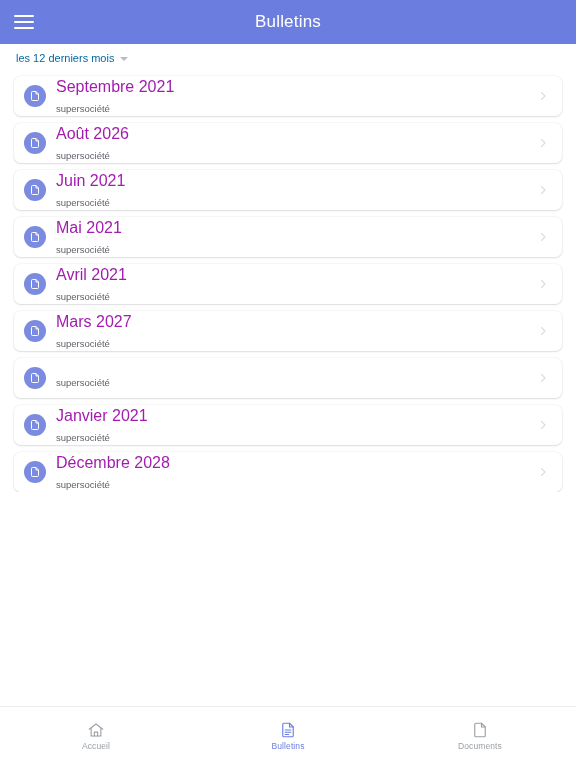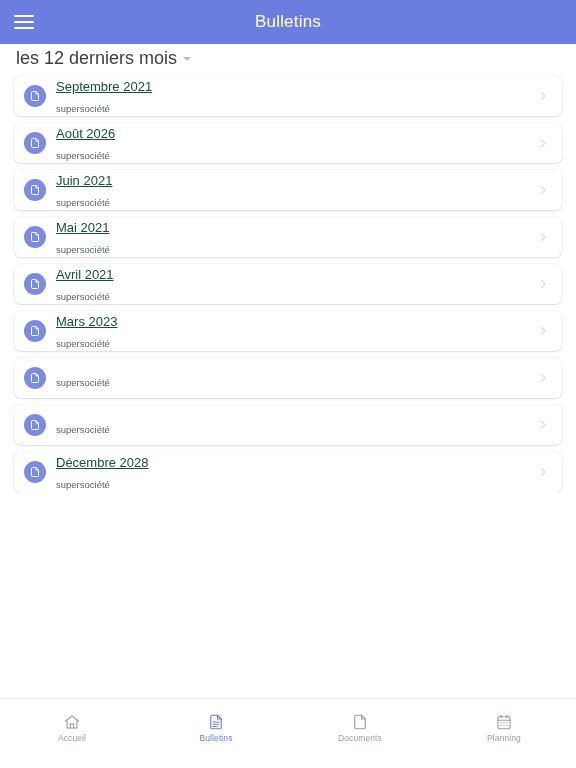--- a/index.html
+++ b/index.html
@@ -66,22 +66,22 @@
     flex: none;
   }
   .filter-select {
     display: inline-flex;
     align-items: center;
     gap: 6px;
     cursor: pointer;
     padding: 2px 2px;
   }
   .filter-label {
-    font-size: 18px;
-    color: #404040;
+    font-size: 11px;
+    color: #0369a1;
   }
   .caret {
     width: 0; height: 0;
     border-left: 4px solid transparent;
     border-right: 4px solid transparent;
     border-top: 4px solid #b8bcc4;
     display: inline-block;
     position: relative;
     top: 1px;
   }
@@ -124,25 +124,24 @@
 
   .card-text {
     display: flex;
     flex-direction: column;
     justify-content: center;
     flex: 1 1 auto;
     min-width: 0;
     gap: 1px;
   }
   .card-title {
-    font-size: 13px;
-    color: #14532d;
+    font-size: 16px;
+    color: #a21caf;
     line-height: 15px;
     white-space: nowrap;
-    text-decoration: underline;
   }
   .card-subtitle {
     font-size: 9.5px;
     color: #5f6368;
     line-height: 11px;
     white-space: nowrap;
     margin-top: 8px;
   }
 
   .chevron {
@@ -151,21 +150,21 @@
     height: 14px;
     color: #dadce0;
     display: flex;
     align-items: center;
     justify-content: center;
   }
 
   
   .bottom-nav {
     position: absolute;
-    left: 0; right: 0; bottom: 12px;
+    left: 0; right: 0; bottom: 4px;
     height: 58px;
     background: #ffffff;
     border-top: 1px solid #ededf0;
     display: flex;
     align-items: stretch;
   }
   .nav-item {
     flex: 1 1 0;
     display: flex;
     flex-direction: column;
@@ -294,53 +293,54 @@
       </div>
     </div>
     <div class="card">
       <div class="doc-badge">
         <svg width="12" height="12" viewBox="0 0 24 24" aria-hidden="true">
           <path d="M14 3H7a2 2 0 0 0-2 2v14a2 2 0 0 0 2 2h10a2 2 0 0 0 2-2V8l-5-5z" fill="none" stroke="#ffffff" stroke-width="2" stroke-linejoin="round"></path>
           <path d="M14 3v5h5" fill="none" stroke="#ffffff" stroke-width="2" stroke-linejoin="round"></path>
         </svg>
       </div>
       <div class="card-text">
-        <div class="card-title">Mars 2023</div>
-        <div class="card-subtitle">supersociété</div>
-      </div>
-      <div class="chevron">
-        <svg width="12" height="12" viewBox="0 0 24 24" aria-hidden="true">
-          <path d="M9 5l7 7-7 7" fill="none" stroke="currentColor" stroke-width="2.2" stroke-linecap="round" stroke-linejoin="round"></path>
-        </svg>
-      </div>
-    </div>
-    <div class="card">
-      <div class="doc-badge">
-        <svg width="12" height="12" viewBox="0 0 24 24" aria-hidden="true">
-          <path d="M14 3H7a2 2 0 0 0-2 2v14a2 2 0 0 0 2 2h10a2 2 0 0 0 2-2V8l-5-5z" fill="none" stroke="#ffffff" stroke-width="2" stroke-linejoin="round"></path>
-          <path d="M14 3v5h5" fill="none" stroke="#ffffff" stroke-width="2" stroke-linejoin="round"></path>
-        </svg>
-      </div>
-      <div class="card-text">
-        <div class="card-subtitle">supersociété</div>
-      </div>
-      <div class="chevron">
-        <svg width="12" height="12" viewBox="0 0 24 24" aria-hidden="true">
-          <path d="M9 5l7 7-7 7" fill="none" stroke="currentColor" stroke-width="2.2" stroke-linecap="round" stroke-linejoin="round"></path>
-        </svg>
-      </div>
-    </div>
-    <div class="card">
-      <div class="doc-badge">
-        <svg width="12" height="12" viewBox="0 0 24 24" aria-hidden="true">
-          <path d="M14 3H7a2 2 0 0 0-2 2v14a2 2 0 0 0 2 2h10a2 2 0 0 0 2-2V8l-5-5z" fill="none" stroke="#ffffff" stroke-width="2" stroke-linejoin="round"></path>
-          <path d="M14 3v5h5" fill="none" stroke="#ffffff" stroke-width="2" stroke-linejoin="round"></path>
-        </svg>
-      </div>
-      <div class="card-text">
+        <div class="card-title">Mars 2027</div>
+        <div class="card-subtitle">supersociété</div>
+      </div>
+      <div class="chevron">
+        <svg width="12" height="12" viewBox="0 0 24 24" aria-hidden="true">
+          <path d="M9 5l7 7-7 7" fill="none" stroke="currentColor" stroke-width="2.2" stroke-linecap="round" stroke-linejoin="round"></path>
+        </svg>
+      </div>
+    </div>
+    <div class="card">
+      <div class="doc-badge">
+        <svg width="12" height="12" viewBox="0 0 24 24" aria-hidden="true">
+          <path d="M14 3H7a2 2 0 0 0-2 2v14a2 2 0 0 0 2 2h10a2 2 0 0 0 2-2V8l-5-5z" fill="none" stroke="#ffffff" stroke-width="2" stroke-linejoin="round"></path>
+          <path d="M14 3v5h5" fill="none" stroke="#ffffff" stroke-width="2" stroke-linejoin="round"></path>
+        </svg>
+      </div>
+      <div class="card-text">
+        <div class="card-subtitle">supersociété</div>
+      </div>
+      <div class="chevron">
+        <svg width="12" height="12" viewBox="0 0 24 24" aria-hidden="true">
+          <path d="M9 5l7 7-7 7" fill="none" stroke="currentColor" stroke-width="2.2" stroke-linecap="round" stroke-linejoin="round"></path>
+        </svg>
+      </div>
+    </div>
+    <div class="card">
+      <div class="doc-badge">
+        <svg width="12" height="12" viewBox="0 0 24 24" aria-hidden="true">
+          <path d="M14 3H7a2 2 0 0 0-2 2v14a2 2 0 0 0 2 2h10a2 2 0 0 0 2-2V8l-5-5z" fill="none" stroke="#ffffff" stroke-width="2" stroke-linejoin="round"></path>
+          <path d="M14 3v5h5" fill="none" stroke="#ffffff" stroke-width="2" stroke-linejoin="round"></path>
+        </svg>
+      </div>
+      <div class="card-text">
+        <div class="card-title">Janvier 2021</div>
         <div class="card-subtitle">supersociété</div>
       </div>
       <div class="chevron">
         <svg width="12" height="12" viewBox="0 0 24 24" aria-hidden="true">
           <path d="M9 5l7 7-7 7" fill="none" stroke="currentColor" stroke-width="2.2" stroke-linecap="round" stroke-linejoin="round"></path>
         </svg>
       </div>
     </div>
     <div class="card">
       <div class="doc-badge">
@@ -384,31 +384,13 @@
     </div>
     <div class="nav-item">
       <div class="nav-icon">
         <svg width="18" height="18" viewBox="0 0 24 24">
           <path d="M14 3H6.5A1.5 1.5 0 0 0 5 4.5v15A1.5 1.5 0 0 0 6.5 21h11a1.5 1.5 0 0 0 1.5-1.5V8l-5-5z" fill="none" stroke="currentColor" stroke-width="1.5" stroke-linejoin="round" stroke-linecap="round"></path>
           <path d="M14 3v5h5" fill="none" stroke="currentColor" stroke-width="1.5" stroke-linejoin="round" stroke-linecap="round"></path>
         </svg>
       </div>
       <div class="nav-label">Documents</div>
     </div>
-    <div class="nav-item">
-      <div class="nav-icon">
-        <svg width="18" height="18" viewBox="0 0 24 24">
-          <rect x="4" y="5" width="16" height="16" rx="1.6" fill="none" stroke="currentColor" stroke-width="1.5" stroke-linejoin="round" stroke-linecap="round"></rect>
-          <path d="M4 9.6h16" fill="none" stroke="currentColor" stroke-width="1.5" stroke-linejoin="round" stroke-linecap="round"></path>
-          <path d="M8 3v3.4M16 3v3.4" fill="none" stroke="currentColor" stroke-width="1.5" stroke-linejoin="round" stroke-linecap="round"></path>
-          <g fill="currentColor">
-            <rect x="7.2" y="12" width="1.6" height="1.6"></rect>
-            <rect x="11.2" y="12" width="1.6" height="1.6"></rect>
-            <rect x="15.2" y="12" width="1.6" height="1.6"></rect>
-            <rect x="7.2" y="15.6" width="1.6" height="1.6"></rect>
-            <rect x="11.2" y="15.6" width="1.6" height="1.6"></rect>
-            <rect x="15.2" y="15.6" width="1.6" height="1.6"></rect>
-          </g>
-        </svg>
-      </div>
-      <div class="nav-label">Planning</div>
-    </div>
   </div>
 
 </body></html>

